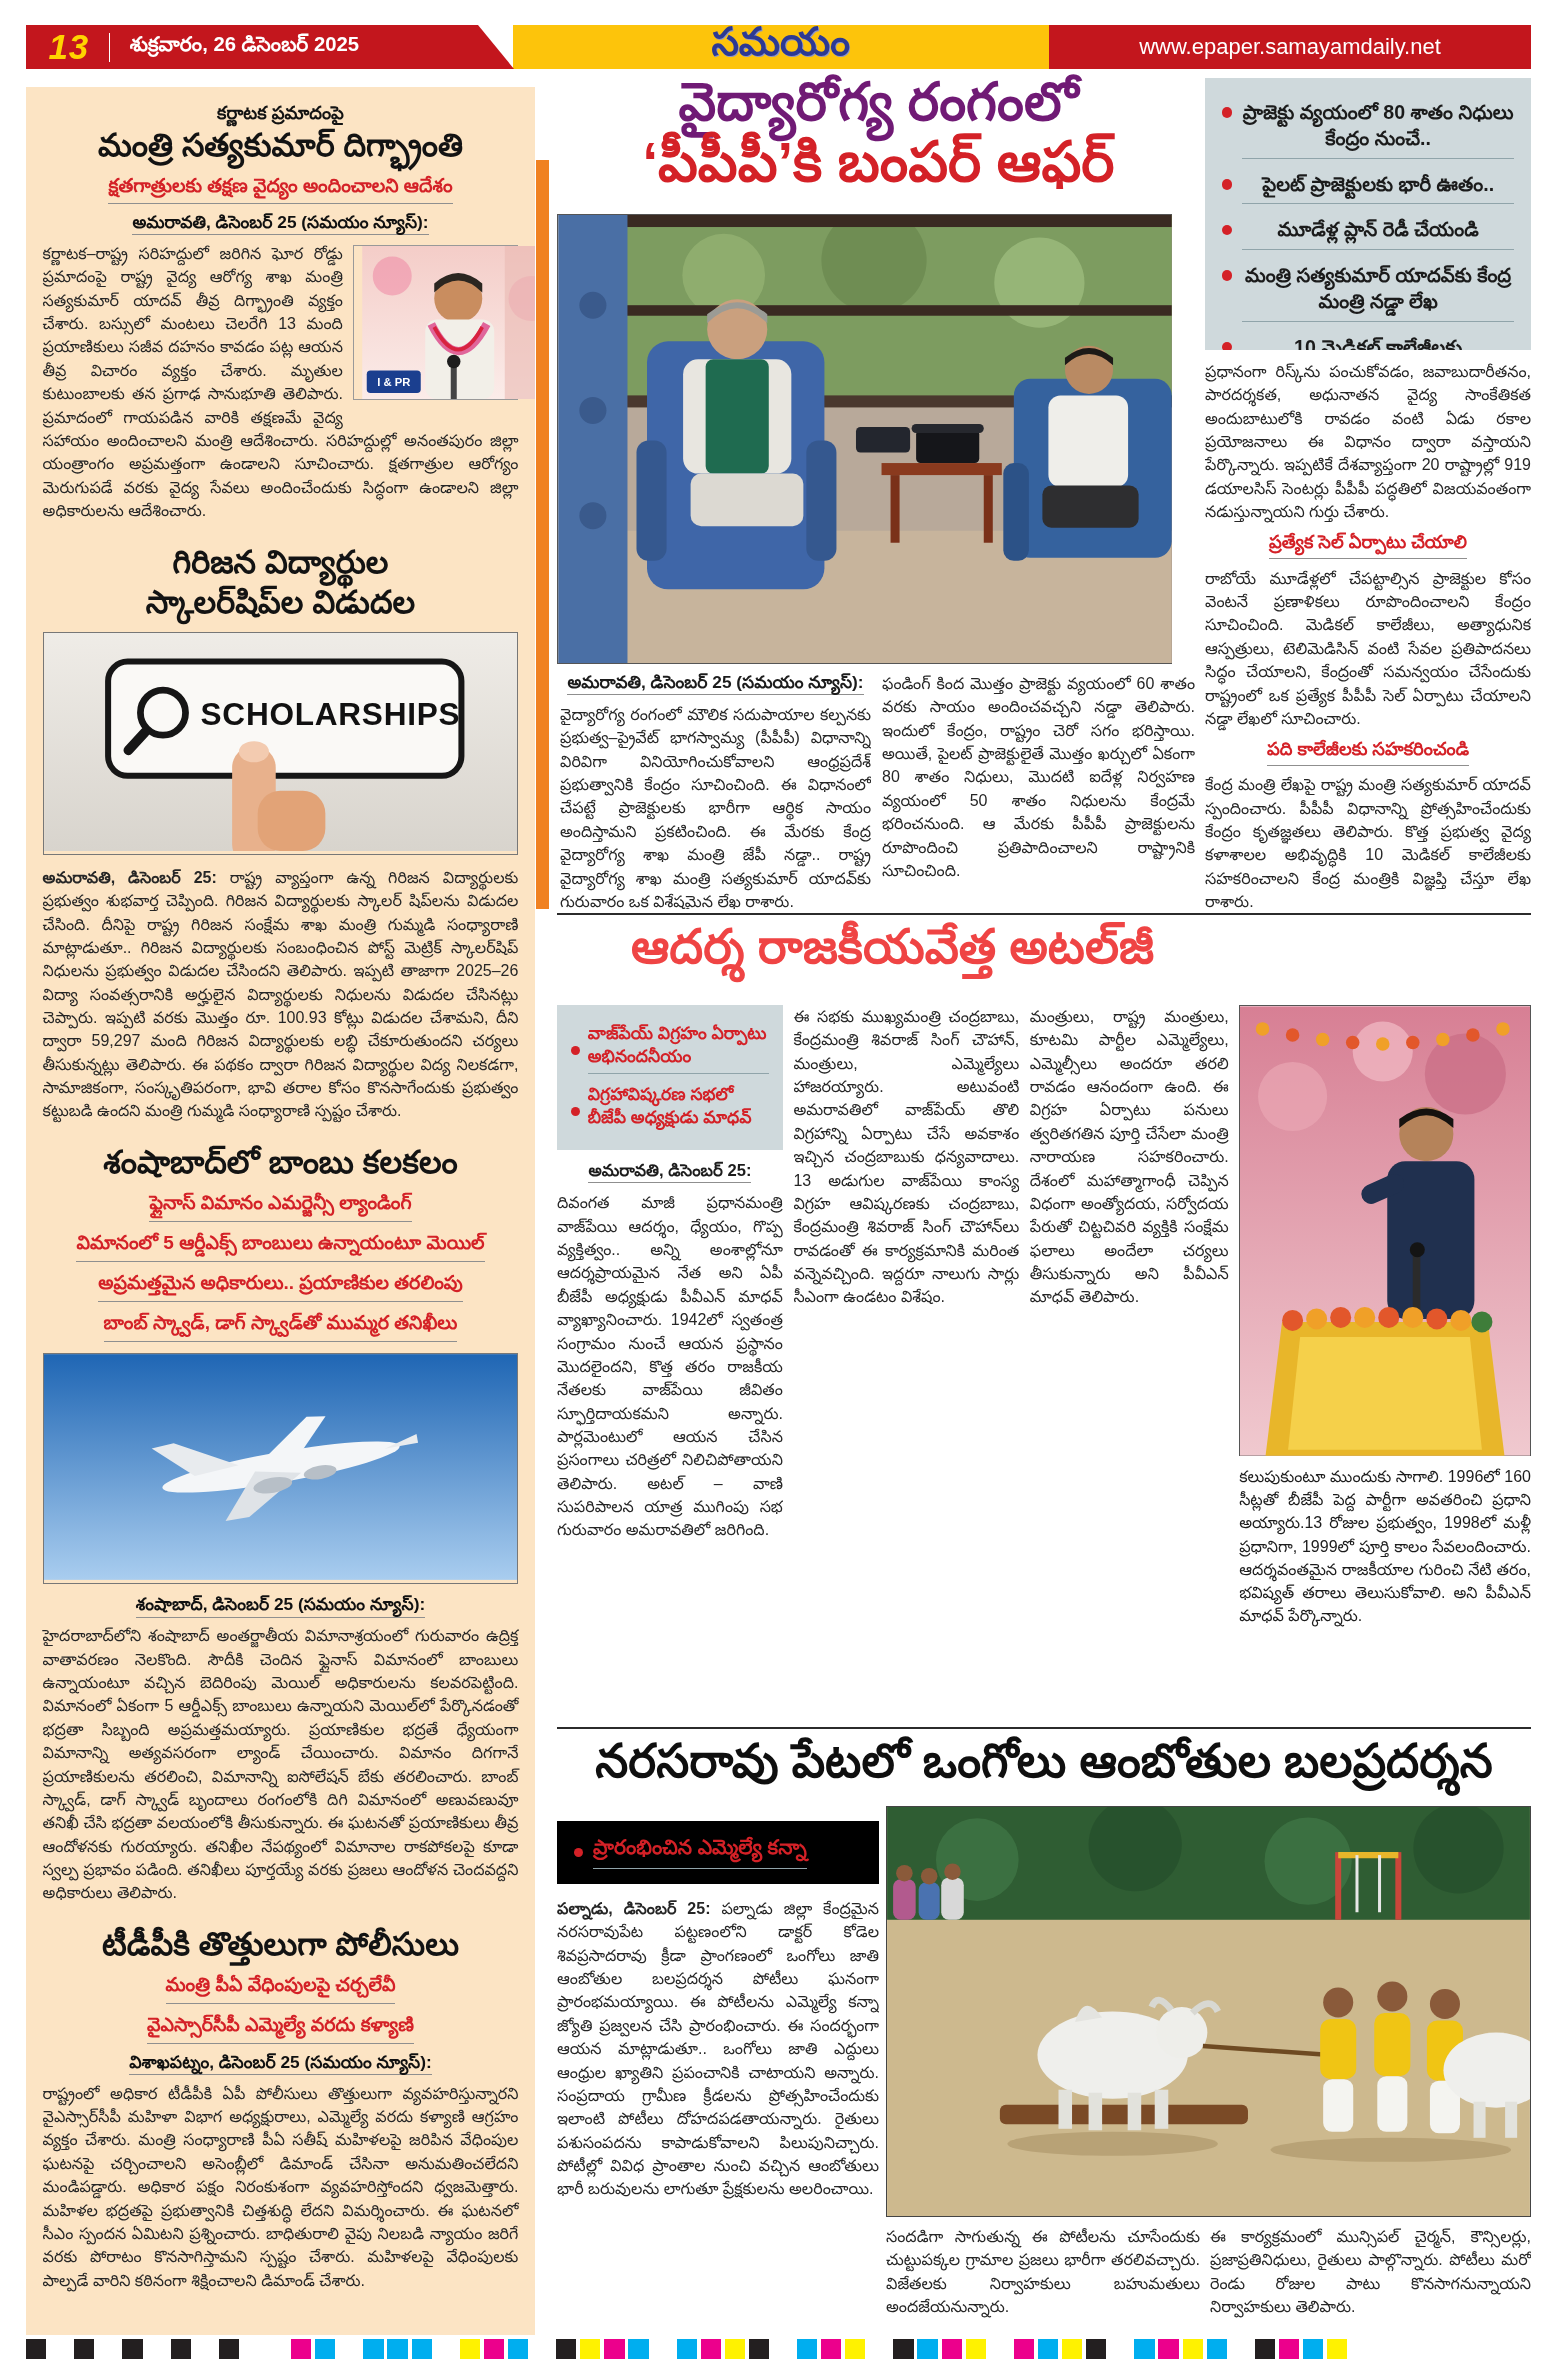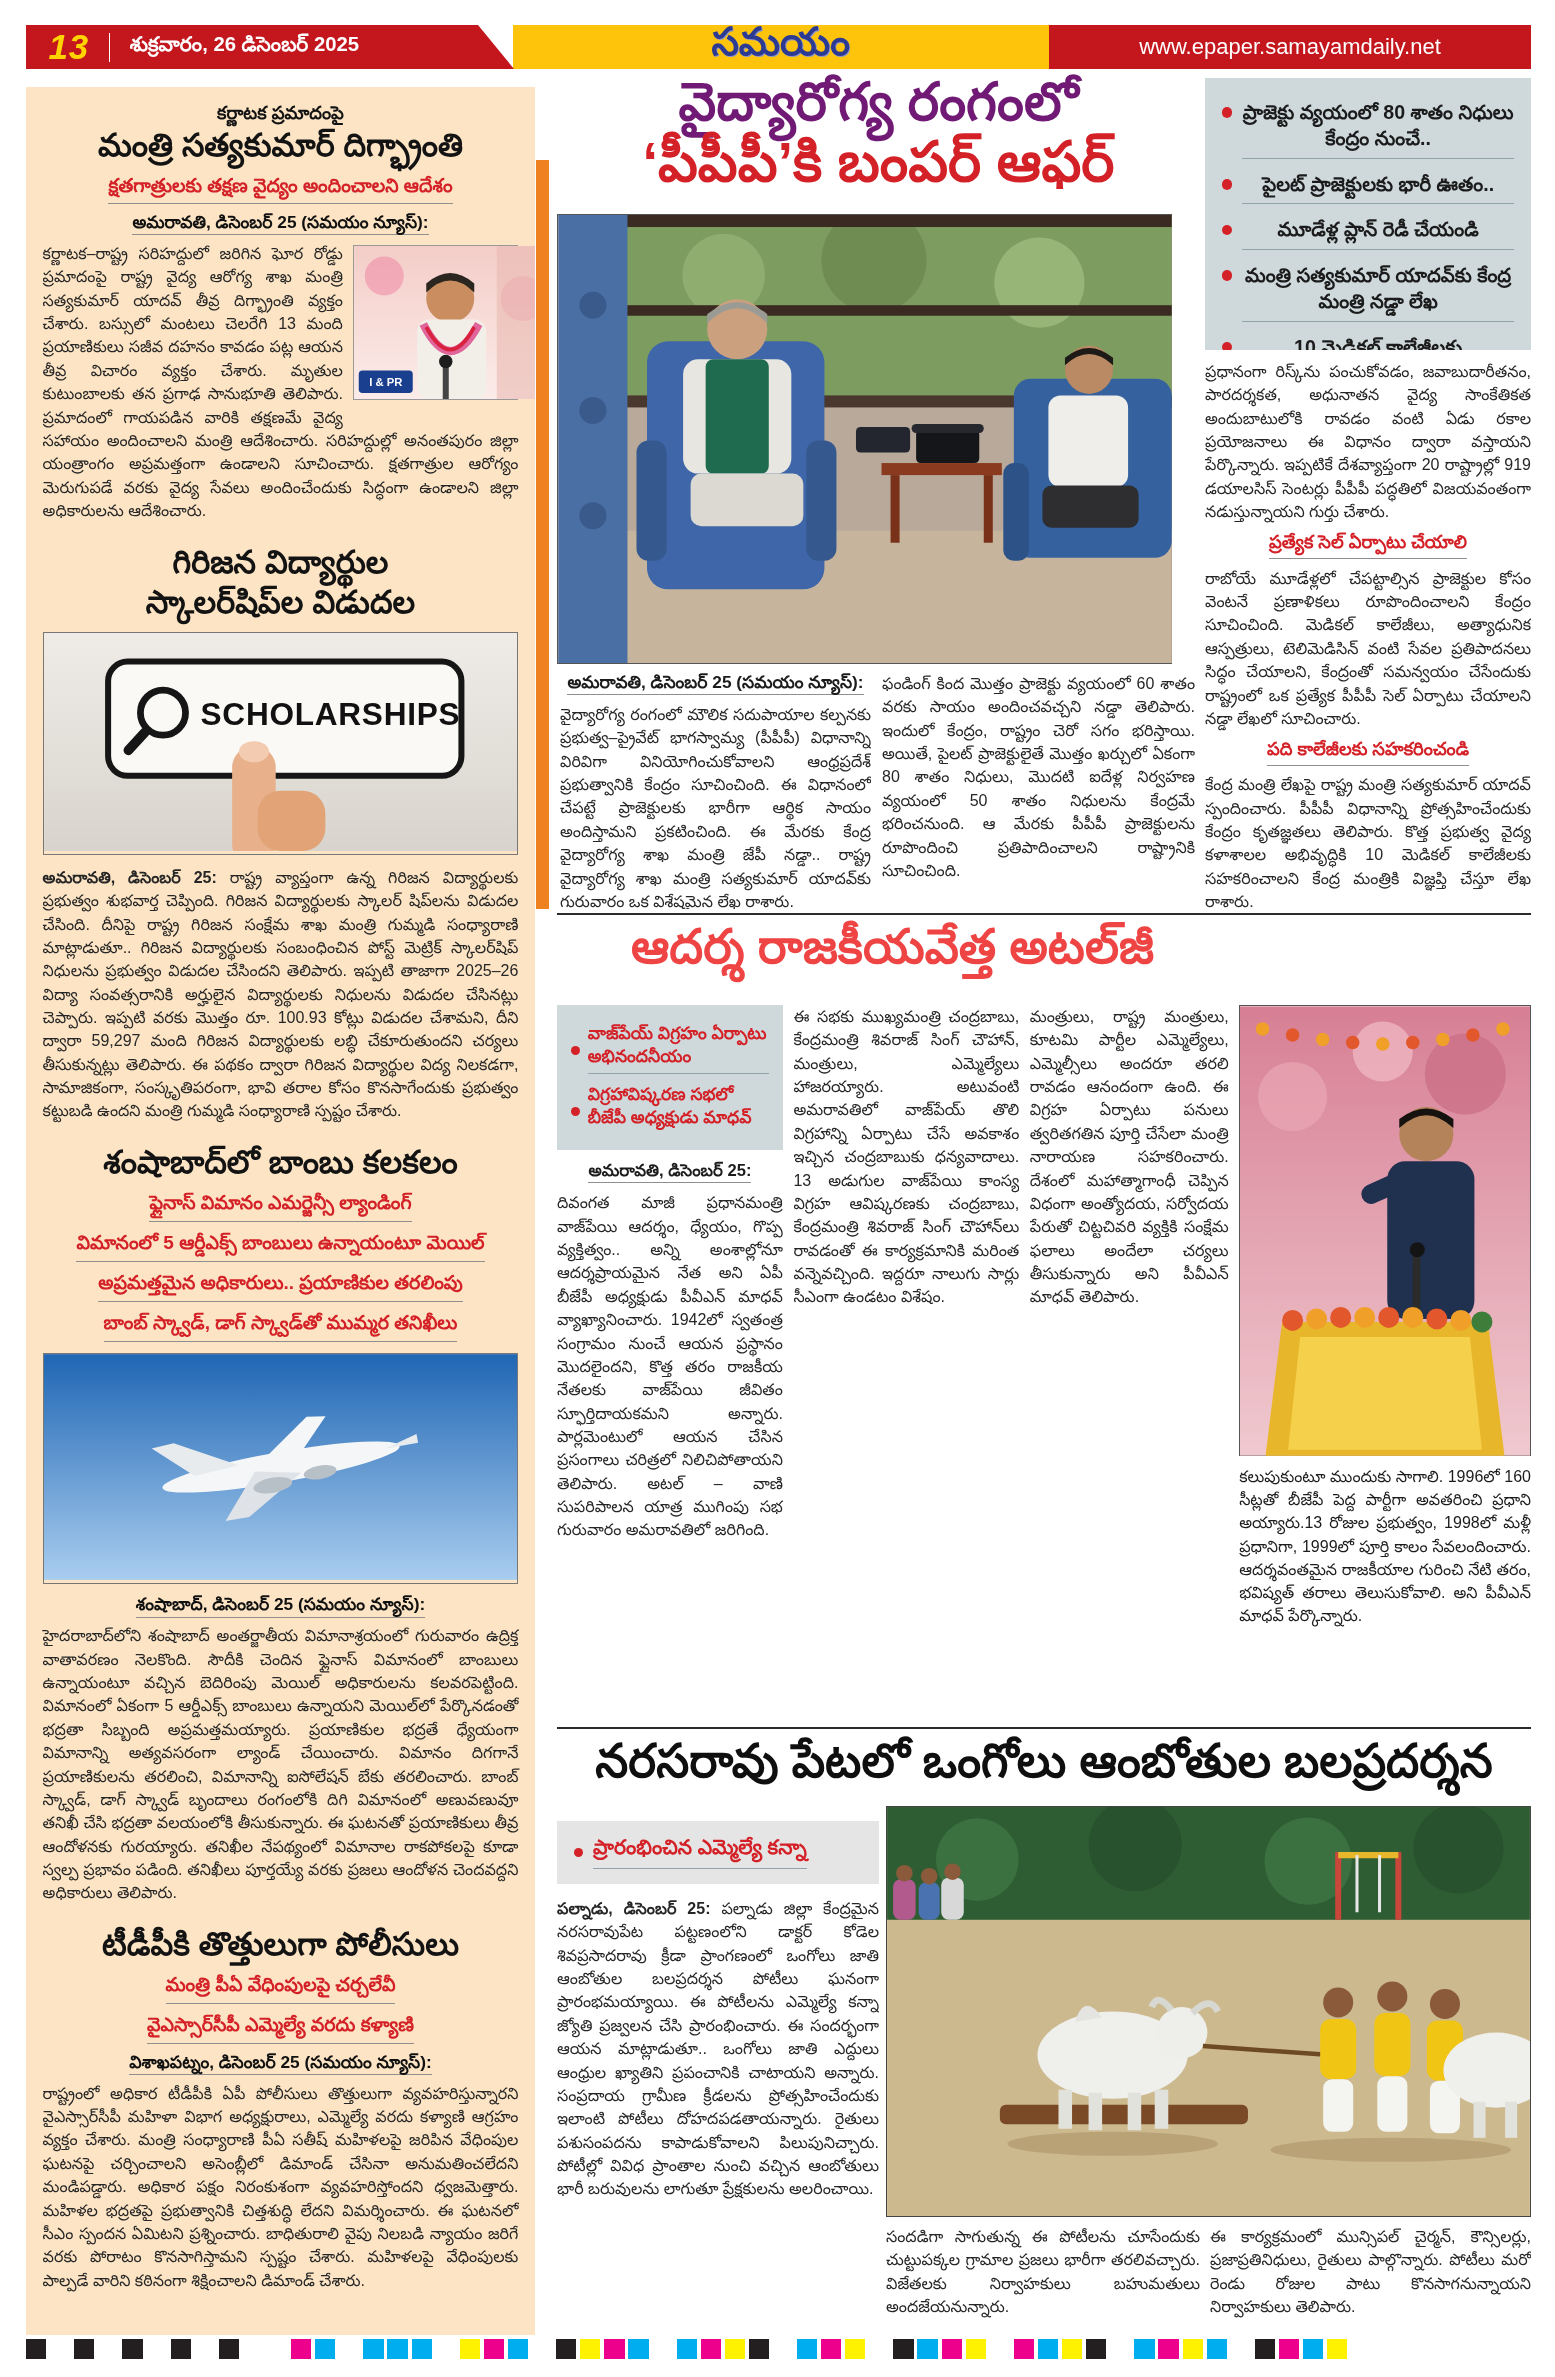--- a/index.html
+++ b/index.html
@@ -25,21 +25,21 @@
   .left-col { position:absolute; left:26px; top:87px; width:509px; height:2248px;
               background:#fce4c4; padding:15px 16.6px; overflow:hidden; }
   .kicker { text-align:center; font-size:18px; font-weight:800; color:#131313; line-height:1.25; }
   .lc-headline { text-align:center; font-size:32px; font-weight:800; color:#131313; line-height:1.25; }
   .red-sub { display:block; width:fit-content; margin:9px auto 4.5px; text-align:center;
              color:#d42127; font-weight:700; font-size:19px; padding-bottom:5.3px;
              border-bottom:1.5px solid #8f8f8f; line-height:1.3; }
   .dateline { text-align:center; font-weight:700; font-size:17.3px; margin:7.5px 0 6px; color:#111; }
   .dateline .du { border-bottom:1.5px solid #8f8f8f; padding-bottom:2.3px; }
   .body-text { font-size:16px; line-height:1.46; text-align:justify; color:#262626; }
-  .minister-photo { float:right; width:165px; height:155px; margin:3px 0 7.5px 10.5px; border:0.8px solid #999; }
+  .minister-photo { float:right; width:165px; height:155px; margin:3px 0 7.5px 10.5px; border:0.8px solid #999;padding-left:8px; }
   .figure-box { width:100%; margin:10.5px 0; border:0.8px solid #777; overflow:hidden; }
   .lc-article { margin-bottom:19.6px; }
 
   
   .orange-divider { position:absolute; left:536px; top:160px; width:12.8px; height:749px; background:#f08121; }
 
   
   .ppp-headline { position:absolute; left:557px; top:72px; width:643px; text-align:center; }
   .ppp-h1 { color:#701a75; font-size:53px; font-weight:800; line-height:1.12; }
   .ppp-h2 { color:#d42127; font-size:56px; font-weight:800; line-height:1.12; }
@@ -78,21 +78,21 @@
   .gp-item:last-child .gp-text { border-bottom:none; }
   .atal-dateline { text-align:center; font-weight:700; font-size:16.6px; margin:3px 0 7.5px; }
   .atal-dateline span { border-bottom:1.5px solid #8f8f8f; padding-bottom:2.3px; }
   .atal-photo { width:292px; height:451px; border:0.8px solid #555; margin-bottom:9px; }
   .atal-c4-text { font-size:16px; line-height:1.45; text-align:justify; }
 
   
   .bulls-headline { position:absolute; left:557px; top:1735px; width:974px; text-align:center;
                     font-size:47px; font-weight:800; color:#0f0f0f; line-height:1.1; }
   .bulls-panel { position:absolute; left:557px; top:1821px; width:322px; height:63px;
-                 background:#e5e5e5; display:flex; align-items:center; gap:10.5px; padding:0 16.6px; }
+                 background:#000000; display:flex; align-items:center; gap:10.5px; padding:0 16.6px; }
   .bulls-panel .gp-dot { margin-top:0; }
   .bulls-panel .bp-text { color:#d42127; font-weight:700; font-size:20.3px;
                           border-bottom:0.8px solid #90a4aa; padding-bottom:3.8px; }
   .bulls-col1 { position:absolute; left:557px; top:1897px; width:322px; height:438px; }
   .bulls-photo { position:absolute; left:886px; top:1806px; width:645px; height:411px; border:0.8px solid #444; }
   .bulls-col2 { position:absolute; left:886px; top:2225px; width:314px; height:111px; }
   .bulls-col3 { position:absolute; left:1210px; top:2225px; width:321px; height:111px; }
   .dl-inline { font-weight:700; }
 
   

